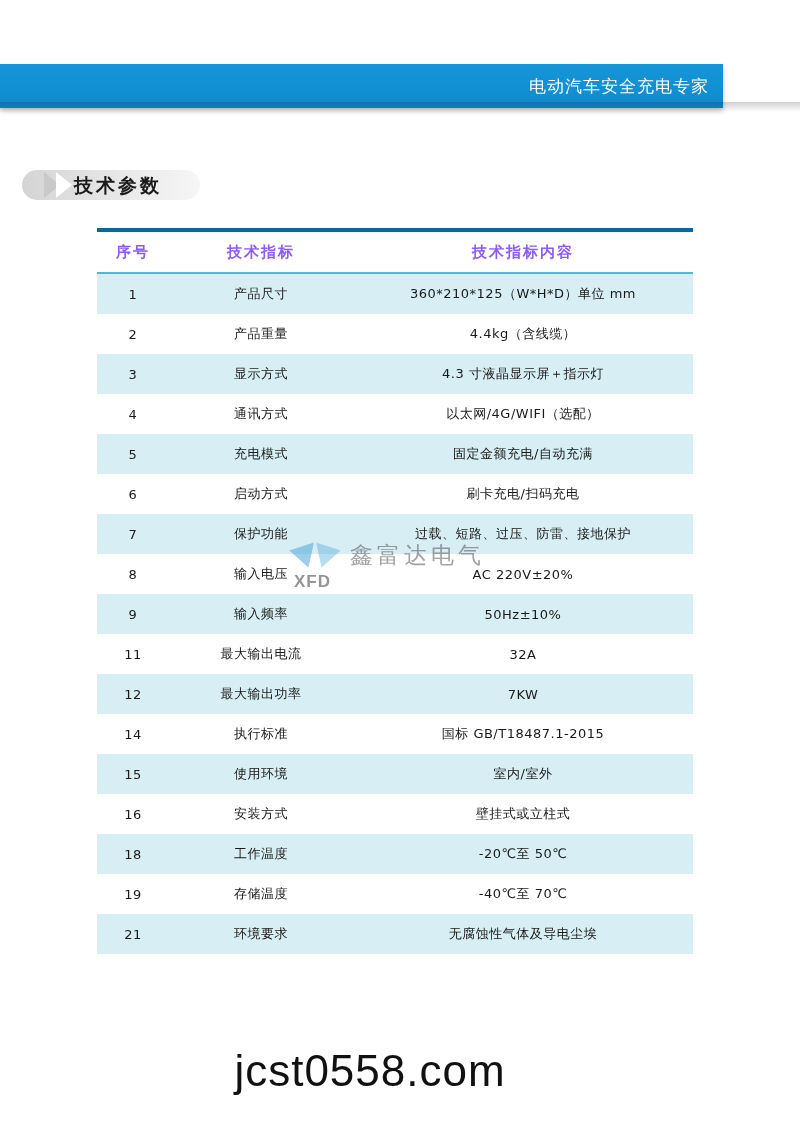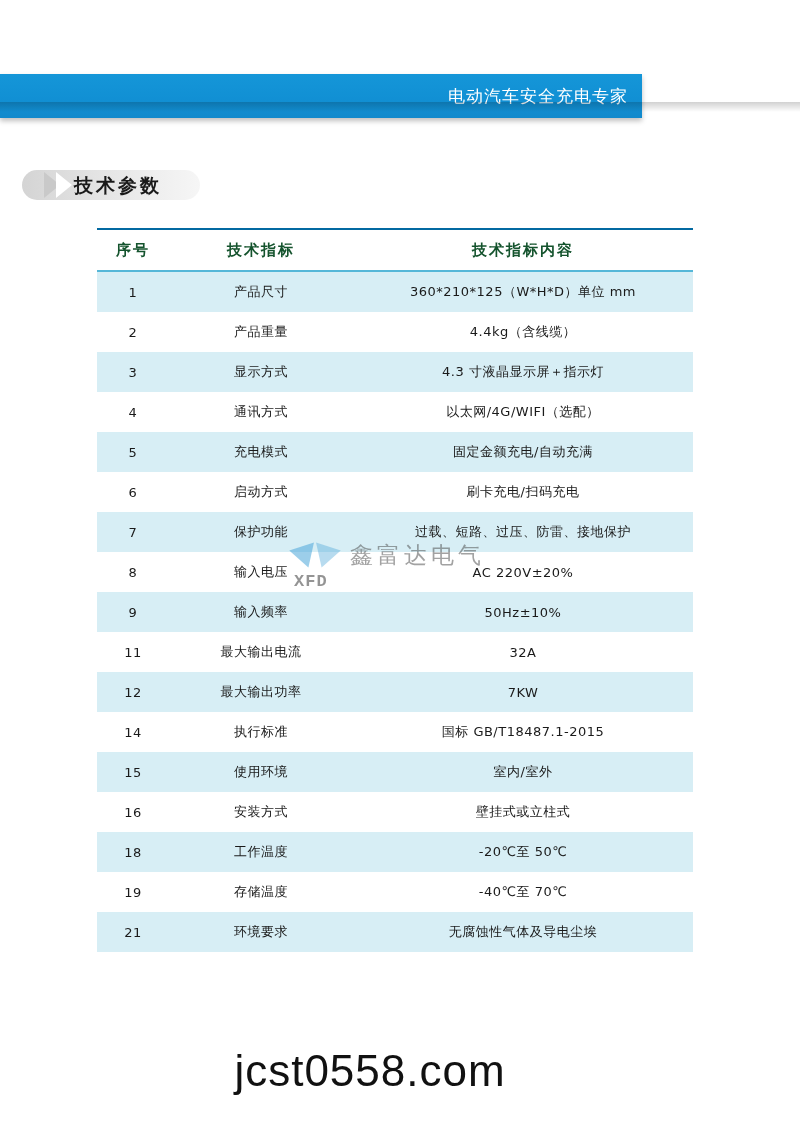--- a/index.html
+++ b/index.html
@@ -12,22 +12,22 @@
     background: #ffffff;
     font-family: "Liberation Sans", sans-serif;
     position: relative;
     overflow: hidden;
   }
 
   
   .header-band {
     position: absolute;
     left: 0;
-    top: 74px;
-    width: 642px;
+    top: 64px;
+    width: 723px;
     height: 44px;
     background: linear-gradient(to bottom, #1596d8 0%, #1190d4 55%, #1189cc 100%);
     box-shadow: 0 3px 5px rgba(0,0,0,0.25);
   }
   .header-slogan {
     position: absolute;
     right: 14px;
     top: 11px;
     font-size: 17px;
     letter-spacing: 1px;
@@ -99,23 +99,23 @@
     left: 97px;
     top: 228px;
     width: 596px;
     border-collapse: collapse;
     table-layout: fixed;
   }
   .spec-table th {
     height: 38px;
     font-size: 15px;
     font-weight: bold;
-    color: #14532d;
+    color: #8b5cf6;
     letter-spacing: 2px;
-    border-top: 2px solid #0369a1;
+    border-top: 4px solid #0369a1;
     border-bottom: 2px solid #55b7d8;
     font-family: "DejaVu Sans", sans-serif;
     text-align: center;
   }
   .spec-table td {
     height: 38px;
     font-size: 13px;
     color: #1a1a1a;
     text-align: center;
     font-family: "DejaVu Sans", sans-serif;
@@ -169,21 +169,21 @@
     border-top: 22px solid rgba(74,166,216,0.4);
     transform: rotate(18deg);
   }
   .wm-logo-text {
     position: absolute;
     left: 6px;
     top: 34px;
     font-size: 17px;
     font-weight: bold;
     color: rgba(60,60,60,0.55);
-    font-family: Liberation Mono, monospace;
+    font-family: Liberation Sans, sans-serif;
     letter-spacing: 1px;
     text-align: center;
   }
   .wm-cn {
     position: absolute;
     left: 62px;
     top: 2px;
     font-size: 23px;
     color: rgba(70,70,70,0.5);
     letter-spacing: 4px;

